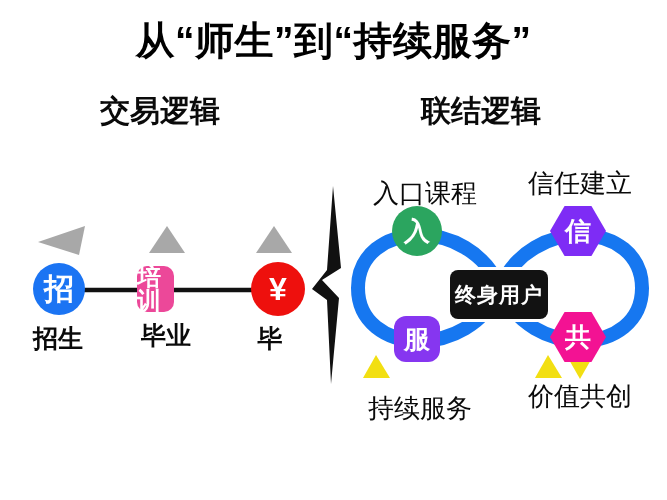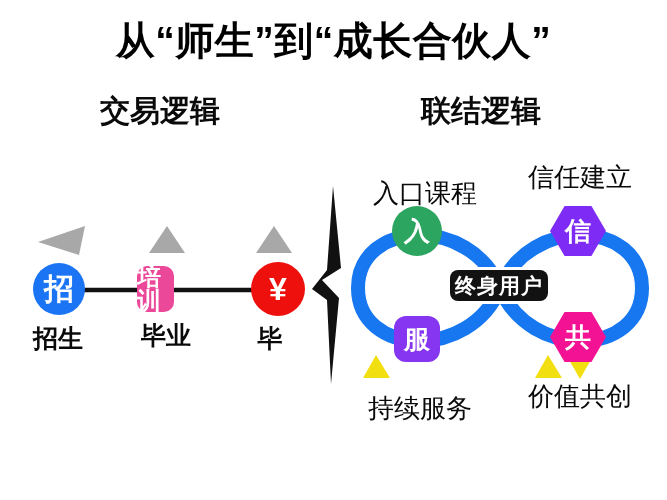--- a/index.html
+++ b/index.html
@@ -25,32 +25,32 @@
   .hex{clip-path:polygon(26% 0%,74% 0%,100% 50%,74% 100%,26% 100%,0% 50%);}
   .cap{
     position:absolute;transform:translateX(-50%);white-space:nowrap;
     font-size:25px;font-weight:900;color:#0a0a0a;
   }
   .lbl{
     position:absolute;transform:translateX(-50%);white-space:nowrap;
     font-size:26px;font-weight:400;color:#0a0a0a;
   }
   .badge{
-    position:absolute;left:450px;top:270px;width:98px;height:31px;
+    position:absolute;left:450px;top:270px;width:98px;height:49px;
     border-radius:8px;display:flex;align-items:center;justify-content:center;
     color:#fff;font-size:21px;font-weight:900;letter-spacing:1px;
     box-shadow:0 0 0 3px #fff;
   }
 </style>
 </head>
 <body>
 
 <div class="stage">
 
-  <div class="title">从“师生”到“成长合伙人”</div>
+  <div class="title">从“师生”到“持续服务”</div>
 
   <div class="hdr" style="left:160px;">交易逻辑</div>
   <div class="hdr" style="left:481px;">联结逻辑</div>
 
   <svg class="layer" width="667" height="500" viewBox="0 0 667 500">
 
     <line x1="59" y1="290" x2="278" y2="290" stroke-width="4.5" stroke="#111111"></line>
 
     <polygon points="38,242 85,226 79,255" fill="#a8a8a8"></polygon>
     <polygon points="149,253 185,253 167,226" fill="#a8a8a8"></polygon>
@@ -67,21 +67,21 @@
 
   <div class="node circle" style="left: 33px; top: 263px; width: 52px; height: 52px; font-size: 30px; background: rgb(27, 116, 243);">招</div>
   <div class="node rrect" style="left: 137px; top: 266px; width: 37px; height: 46px; font-size: 24px; background: #ec4899;">培训</div>
   <div class="node circle" style="left: 251px; top: 262px; width: 54px; height: 54px; font-size: 32px; background: rgb(238, 16, 13);">¥</div>
 
   <div class="cap" style="left:58px;top:322px;">招生</div>
   <div class="cap" style="left:166px;top:319px;">毕业</div>
   <div class="cap" style="left:270px;top:322px;">毕</div>
 
   <div class="lbl" style="left:425px;top:176px;">入口课程</div>
-  <div class="lbl" style="left:580px;top:160px;">信任建立</div>
+  <div class="lbl" style="left:580px;top:166px;">信任建立</div>
   <div class="lbl" style="left:420px;top:379px;margin-top:12px;">持续服务</div>
   <div class="lbl" style="left:580px;top:379px;">价值共创</div>
 
   <div class="node circle" style="left: 392px; top: 206px; width: 50px; height: 50px; font-size: 26px; background: rgb(43, 165, 95);">入</div>
   <div class="node hex" style="left: 550px; top: 206px; width: 56px; height: 50px; font-size: 26px; background: rgb(126, 44, 245);">信</div>
   <div class="node rrect" style="left: 394px; top: 316px; width: 46px; height: 46px; font-size: 26px; border-radius: 12px; background: rgb(134, 54, 240);">服</div>
   <div class="node hex" style="left: 550px; top: 312px; width: 56px; height: 50px; font-size: 26px; background: rgb(243, 18, 147);">共</div>
 
   <div class="badge" style="background: rgb(18, 18, 18);">终身用户</div>
 

